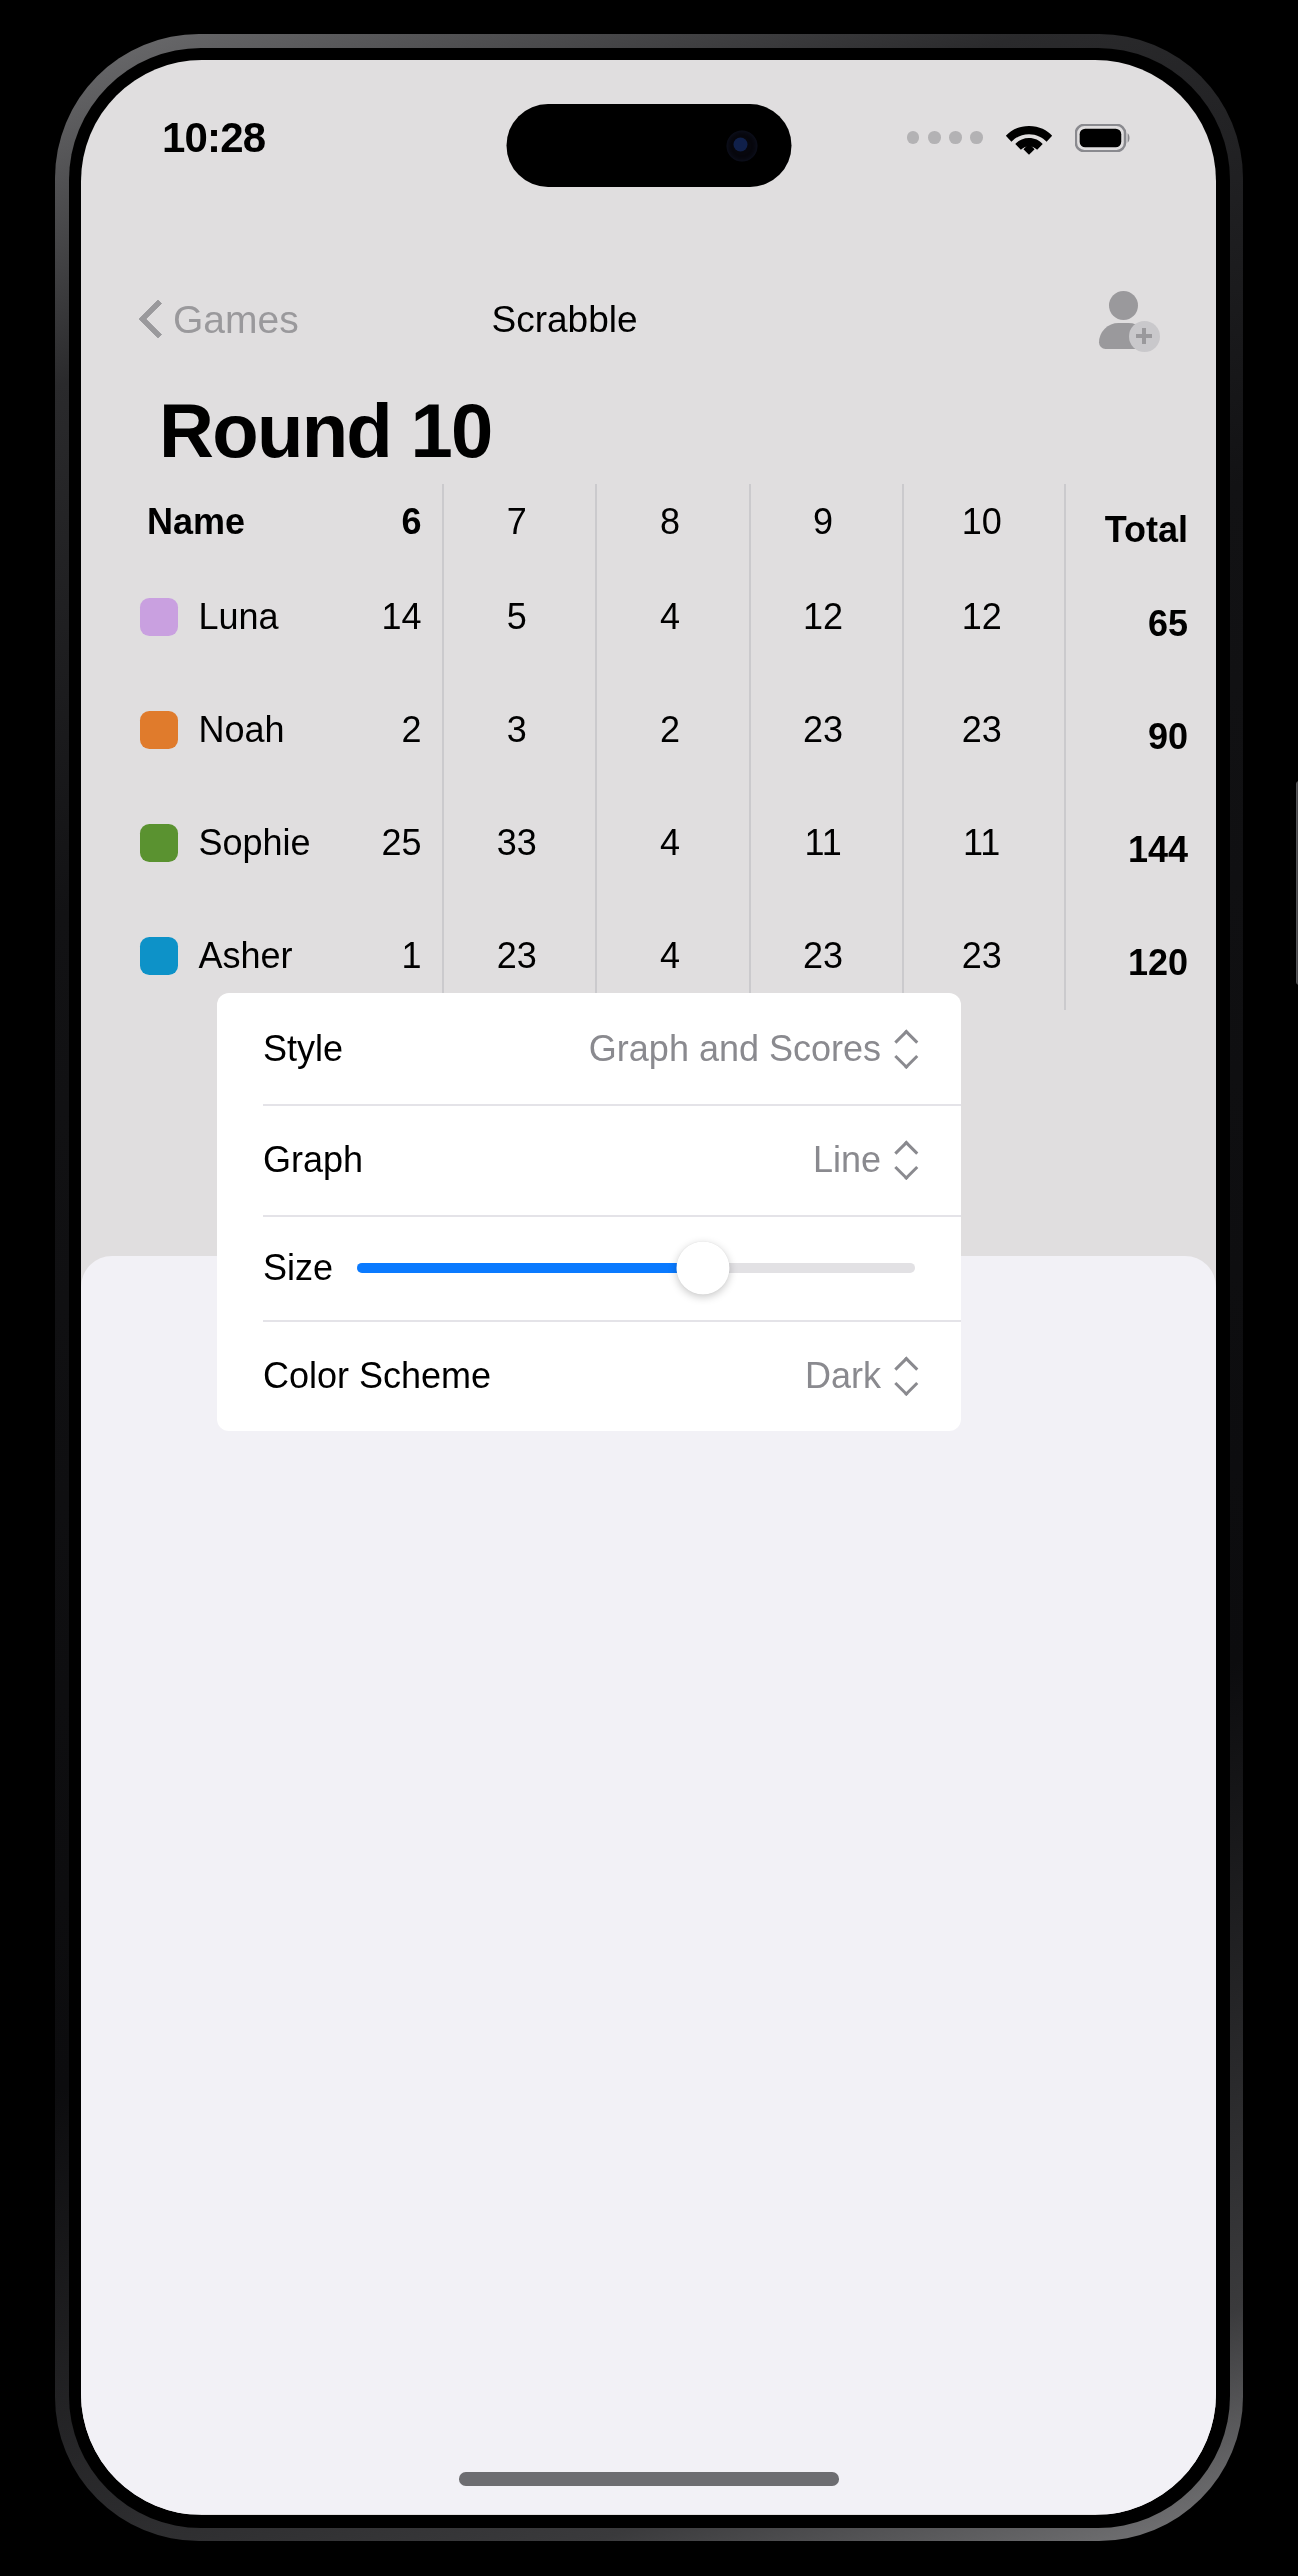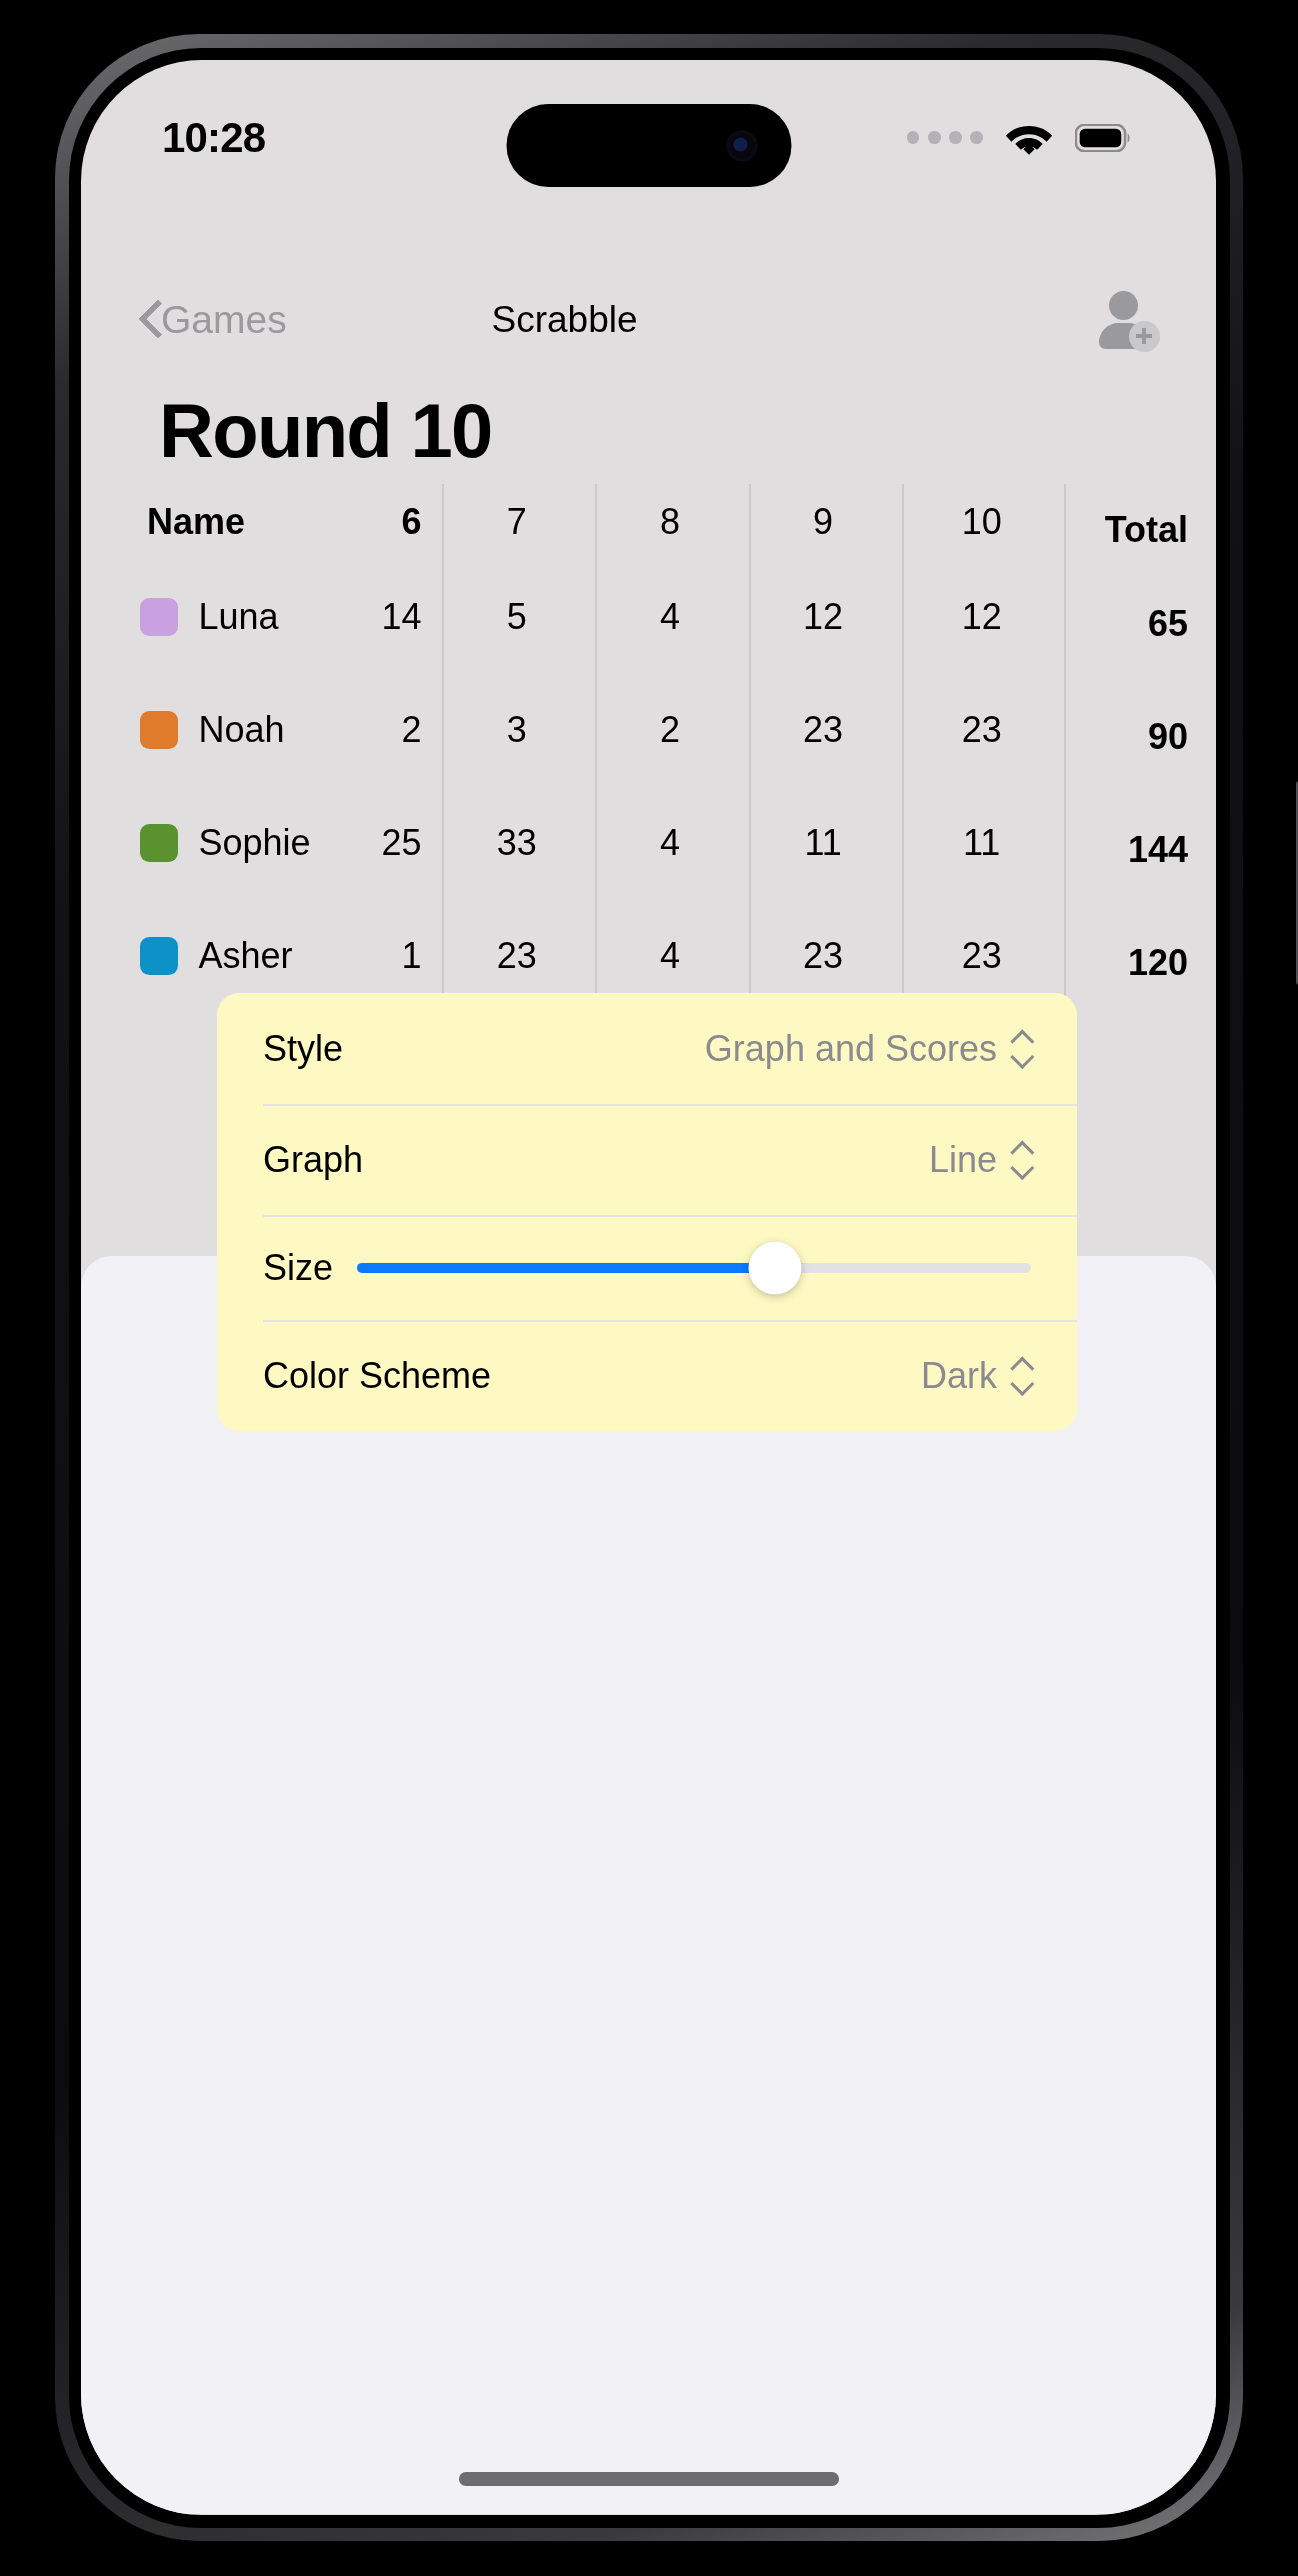--- a/index.html
+++ b/index.html
@@ -73,21 +73,21 @@
     content:""; position:absolute; left:7.6px; top:7.6px;
     width:14.4px; height:14.4px; border-radius:50%;
     background:#10204a;
   }
 
   
   #nav-bar {
     position:absolute; left:0; top:219px; width:1135px; height:81px;
     display:flex; align-items:center; padding:0 58px 0 58px;
   }
-  #back-button { display:flex; align-items:center; }
+  #back-button { display:flex; align-items:center; gap:12px; }
   #chevron-left-icon {
     width:22px; height:39px; position:relative;
   }
   #chevron-left-icon::before{
     content:""; position:absolute; left:5.1px; top:5.1px;
     width:22px; height:22px;
     border-left:6px solid #9A999C; border-bottom:6px solid #9A999C;
     transform:rotate(45deg);
     border-radius:1.7px;
   }
@@ -150,22 +150,22 @@
   #grabber {
     position:absolute; left:50%; transform:translateX(-50%); top:25.5px;
     width:68px; height:9.3px; border-radius:5.1px; background:#B9B8BE;
   }
   #sheet-title {
     position:absolute; left:0; top:70px; width:1135px; text-align:center;
     font-size:39px; font-weight:700; color:#000;
   }
 
   #settings-card {
-    position:absolute; left:136px; top:933px; width:860px;
-    background:#fef9c3; border-radius:22px; overflow:hidden;
+    position:absolute; left:136px; top:933px; width:744px;
+    background:#ffffff; border-radius:12px; overflow:hidden;
   }
   .srow {
     position:relative; display:flex; align-items:center;
     height:111px; padding:0 46px; 
   }
   .srow + .srow::before {
     content:""; position:absolute; left:46px; right:0; top:0; height:1.7px; background:#E4E3E8;
   }
   .srow-label { font-size:36px; color:#000; }
   .srow-value {

